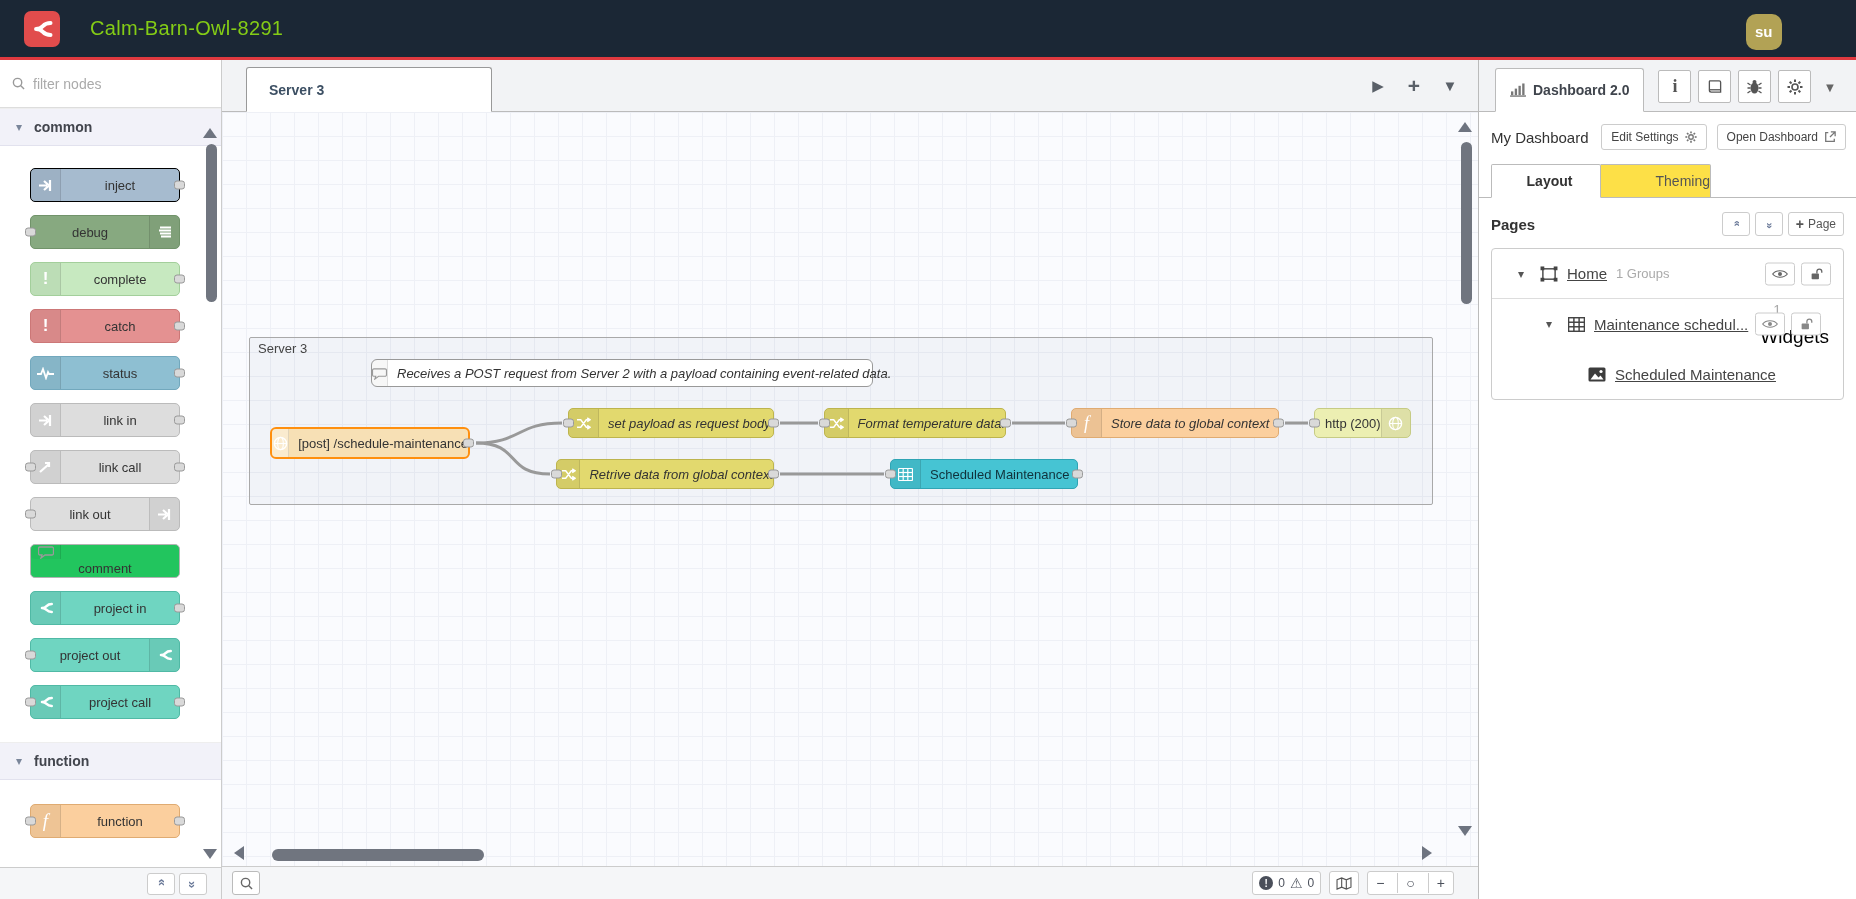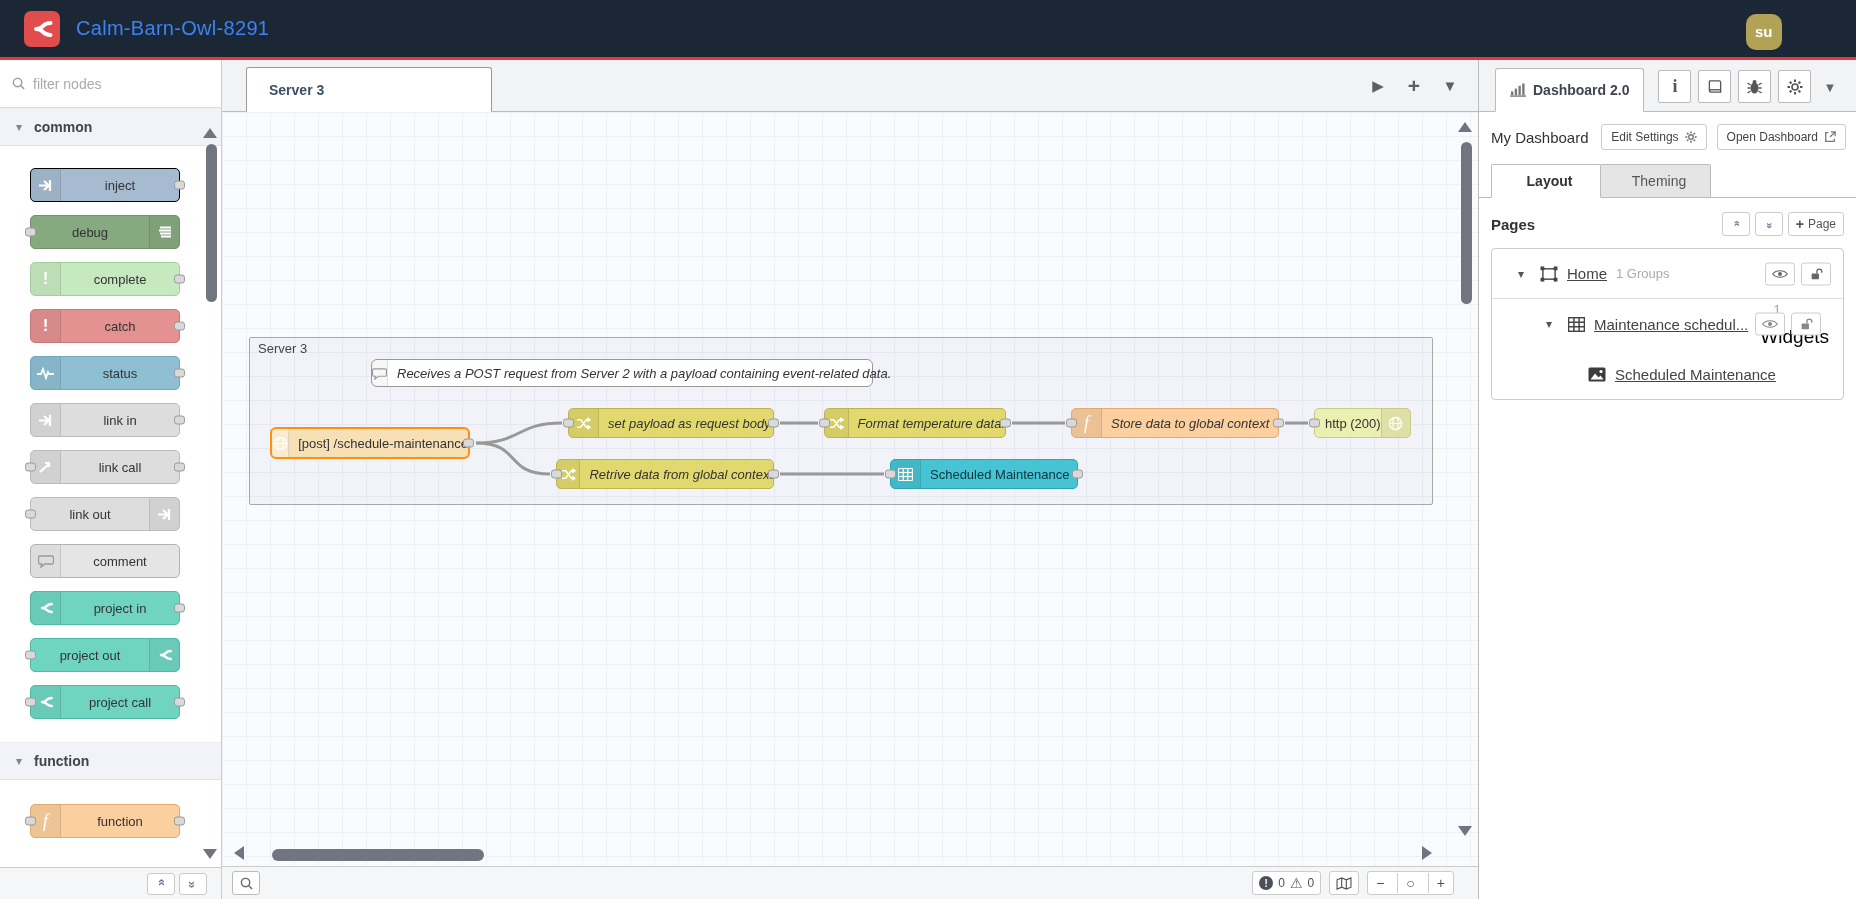--- a/index.html
+++ b/index.html
@@ -5,21 +5,21 @@
   * { margin:0; padding:0; box-sizing:border-box; }
   html,body { width:1856px; height:899px; overflow:hidden;
     font-family:"Liberation Sans", sans-serif; background:#fff; }
 
   
   .header { position:absolute; top:0; left:0; width:1856px; height:60px;
     background:#1b2735; border-bottom:3px solid #e0393f;
     display:flex; align-items:center; }
   .logo { width:36px; height:36px; margin-left:24px; border-radius:7px;
     background:#e14c4c; display:flex; align-items:center; justify-content:center; }
-  .app-title { color:#3b82f6; font-size:20px; margin-left:16px; font-weight:500; letter-spacing:.3px; }
+  .app-title { color:#84cc16; font-size:20px; margin-left:30px; font-weight:500; letter-spacing:.3px; }
   .header-right { margin-left:auto; display:flex; align-items:center; gap:20px; margin-right:22px;flex-direction:column; }
   .deploy-btn { height:36px; background:#3e4a57; border-radius:3px; display:flex;
     align-items:center; padding:0 12px; gap:10px; cursor:default; }
   .deploy-btn .lbl { color:#99a2ac; font-size:16px; }
   .deploy-caret { color:#8a939d; font-size:12px; padding-left:10px; border-left:1px solid #4a5663; }
   .avatar { width:36px; height:36px; border-radius:10px; background:#b2a255; color:#fff;
     font-size:15px; font-weight:bold; display:flex; align-items:center; justify-content:center; }
   .hamburger { display:flex; flex-direction:column; gap:5px; cursor:pointer; padding:4px; }
   .hamburger span { width:28px; height:4px; background:#f5f5f5; border-radius:1px; }
 
@@ -49,21 +49,21 @@
   .port { position:absolute; width:11px; height:9px; background:#d9d9d9; border:1px solid #999;
     border-radius:3px; top:50%; transform:translateY(-50%); }
   .port-l { left:-6px; } .port-r { right:-6px; }
   
   .t-inject   { background:#a6bbcf; border:1px solid #000000; }
   .t-debug    { background:#87a980; border:1px solid #71936a; }
   .t-complete { background:#c7e9c0; border:1px solid #a3cf9b; }
   .t-catch    { background:#e49191; border:1px solid #cc7777; }
   .t-status   { background:#8ebfd2; border:1px solid #72a8bd; }
   .t-link     { background:#dddddd; border:1px solid #bbbbbb; }
-  .t-comment  { background:#e5e5e5; border:1px solid #b3b3b3; }
+  .t-comment  { background:#22c55e; border:1px solid #b3b3b3;flex-direction:column; }
   .t-comment .pn-icon { background:rgba(0,0,0,0.03); }
   .t-project  { background:#6fd5c1; border:1px solid #50b9a5; }
   .t-function { background:#fbcf9e; border:1px solid #dfab72; }
   .pal-footer { position:absolute; bottom:0; left:0; width:100%; height:32px; background:#f5f6f8;
     border-top:1px solid #ccc; display:flex; align-items:center; justify-content:flex-end; padding-right:14px; gap:4px; }
   .mini-btn { width:28px; height:22px; border:1px solid #ccc; border-radius:3px; background:#fff;
     display:flex; align-items:center; justify-content:center; cursor:pointer; }
   .dbl-chev { color:#6b7a99; font-size:13px; font-weight:bold; letter-spacing:-2px; line-height:1; }
   .pal-scroll-up { position:absolute; top:68px; right:4px; }
   .pal-scroll-thumb { position:absolute; top:84px; right:4px; width:11px; height:158px;
@@ -156,21 +156,21 @@
   .sb-caret { color:#666; font-size:13px; margin-left:12px; margin-bottom:16px; cursor:pointer; }
   .sb-dash-row { display:flex; align-items:center; padding:12px 10px 10px 12px; gap:10px; }
   .sb-dash-title { font-size:15px; color:#333; margin-right:auto; }
   .sb-btn { border:1px solid #ccc; border-radius:3px; background:#fff; font-size:12px; color:#444;
     padding:5px 9px; display:flex; align-items:center; gap:6px; cursor:pointer; white-space:nowrap; }
   .sb-subtabs { display:flex; padding-left:12px; border-bottom:1px solid #bbb; margin-top:4px; }
   .sub-tab { width:110px; height:34px; display:flex; align-items:center; justify-content:center;
     font-size:14px; border:1px solid #bbb; margin-bottom:-1px; cursor:pointer;padding-left:7px; }
   .sub-tab.active { background:#fff; border-bottom:1px solid #fff; font-weight:bold; color:#333;
     border-radius:2px 2px 0 0; z-index:2; }
-  .sub-tab.inactive { background:#e5e5e5; color:#555; border-left:none; border-radius:0 2px 0 0; }
+  .sub-tab.inactive { background:#fde047; color:#555; border-left:none; border-radius:0 2px 0 0;justify-content:flex-end; }
   .sb-pages { padding:14px 12px; }
   .pages-head { display:flex; align-items:center; }
   .pages-title { font-size:15px; font-weight:bold; color:#333; margin-right:auto; }
   .pages-actions { display:flex; gap:5px; }
   .page-btn { border:1px solid #ccc; border-radius:3px; background:#fff; height:24px; min-width:28px;
     display:flex; align-items:center; justify-content:center; font-size:12px; color:#555;
     padding:0 7px; gap:4px; cursor:pointer; }
   .help-text { font-style:italic; color:#9a9a9a; font-size:12.5px; line-height:1.55; margin-top:10px;
     max-width:330px; }
   .tree-card { border:1px solid #ccc; border-radius:4px; margin-top:12px; background:#fff; }

